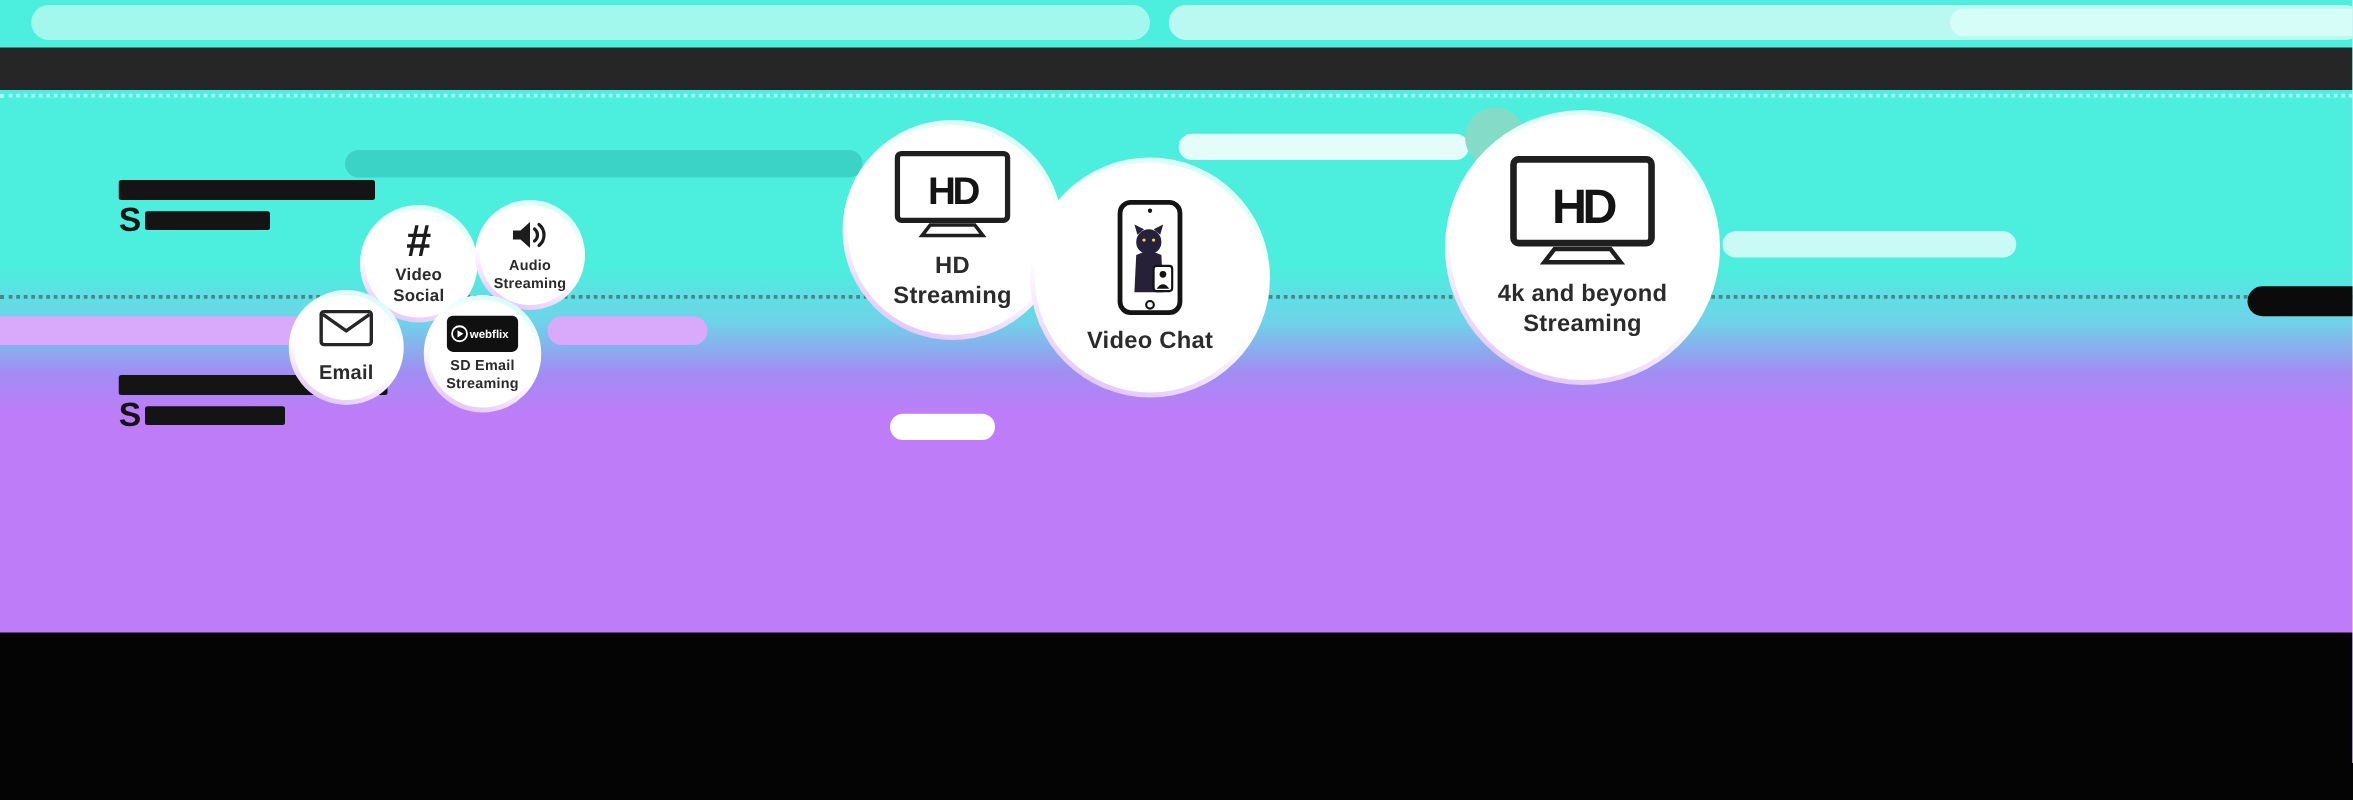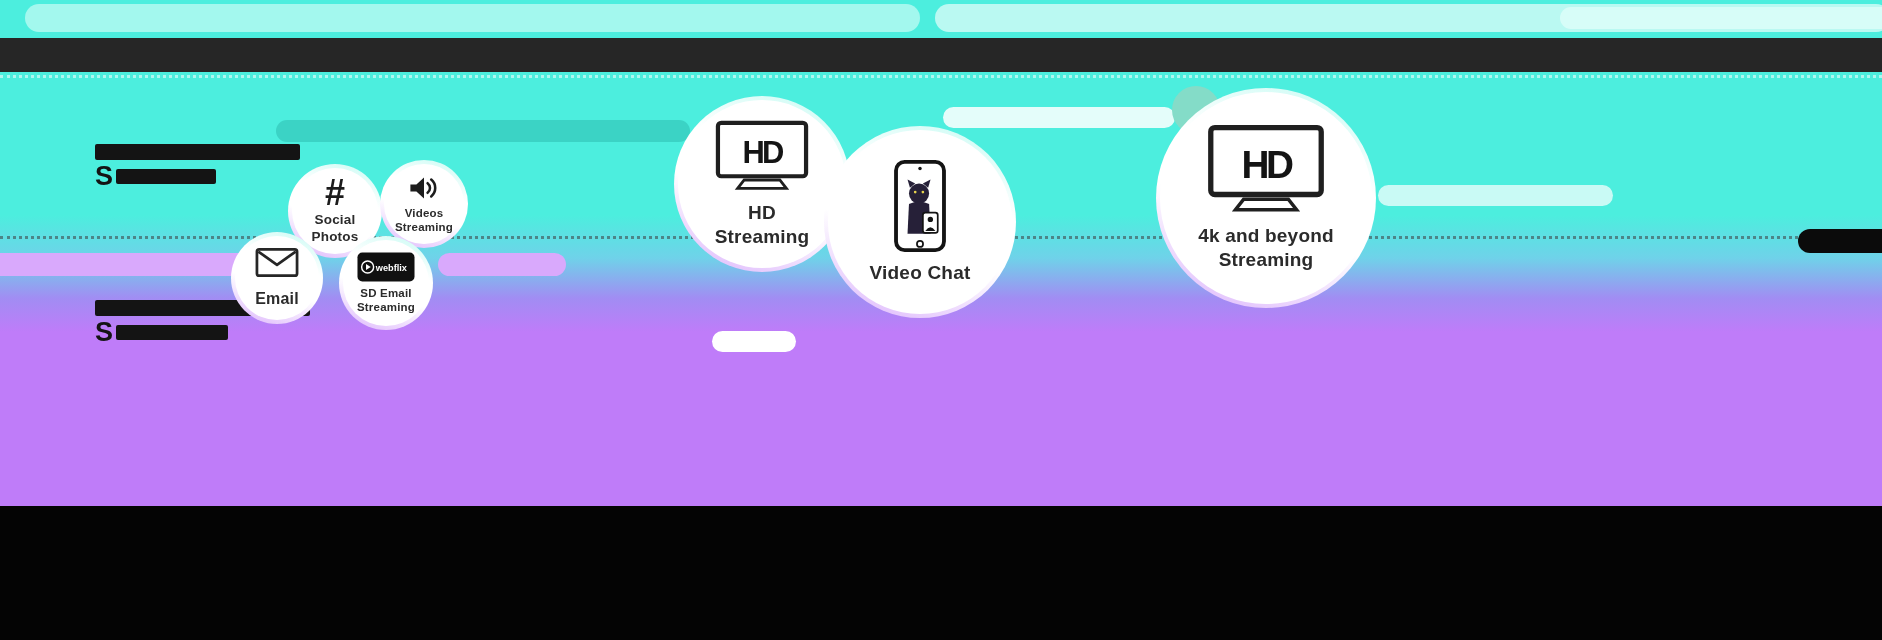--- a/index.html
+++ b/index.html
@@ -80,35 +80,35 @@
   <div class="redact-bar" style="left:95px;top:300px;width:215px;height:16px;"></div>
   <div class="redact-row" style="left:95px;top:319px;">
     <span class="redact-s">S</span>
     <div class="redact-bar inline" style="width:112px;height:15px;"></div>
   </div>
 
   <div class="bubble b-social" style="left:288px;top:164px;width:94px;height:94px;">
     <div class="bubble-inner">
       <span class="hash-glyph">#</span>
       <div class="bubble-label">
+        <span>Video</span>
         <span>Social</span>
-        <span>Photos</span>
       </div>
     </div>
   </div>
 
   <div class="bubble b-audio" style="left:380px;top:160px;width:88px;height:88px;">
     <div class="bubble-inner">
       <svg width="32" height="28" viewBox="0 0 40 34">
         <path d="M3 12.5 h7.5 l9.5-8.5 v26 l-9.5-8.5 H3 z" fill="#1d1d1d"></path>
         <path d="M24.5 11 a7.5 7.5 0 0 1 0 12" fill="none" stroke="#1d1d1d" stroke-width="3.2" stroke-linecap="round"></path>
         <path d="M29 6.5 a13.5 13.5 0 0 1 0 21" fill="none" stroke="#1d1d1d" stroke-width="3.2" stroke-linecap="round"></path>
       </svg>
       <div class="bubble-label">
-        <span>Videos</span>
+        <span>Audio</span>
         <span>Streaming</span>
       </div>
     </div>
   </div>
 
   <div class="bubble b-email" style="left:231px;top:232px;width:92px;height:92px;">
     <div class="bubble-inner">
       <svg width="44" height="31" viewBox="0 0 48 34">
         <rect x="2" y="2.5" width="44" height="29" rx="2.5" fill="none" stroke="#262626" stroke-width="3"></rect>
         <path d="M3.5 5 L24 19.5 L44.5 5" fill="none" stroke="#262626" stroke-width="3" stroke-linejoin="round"></path>

